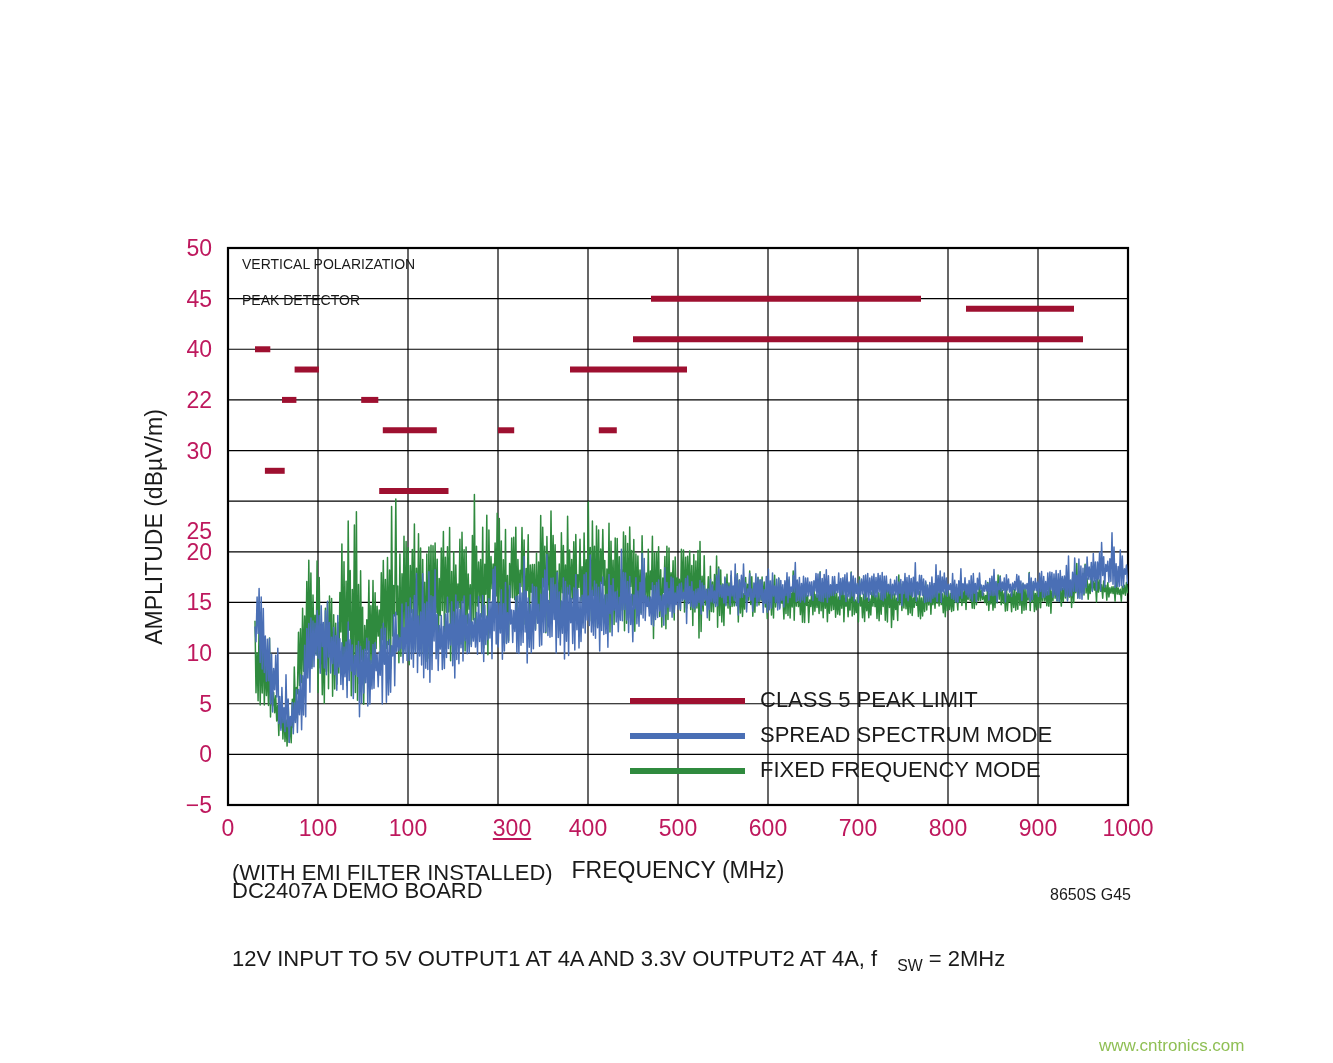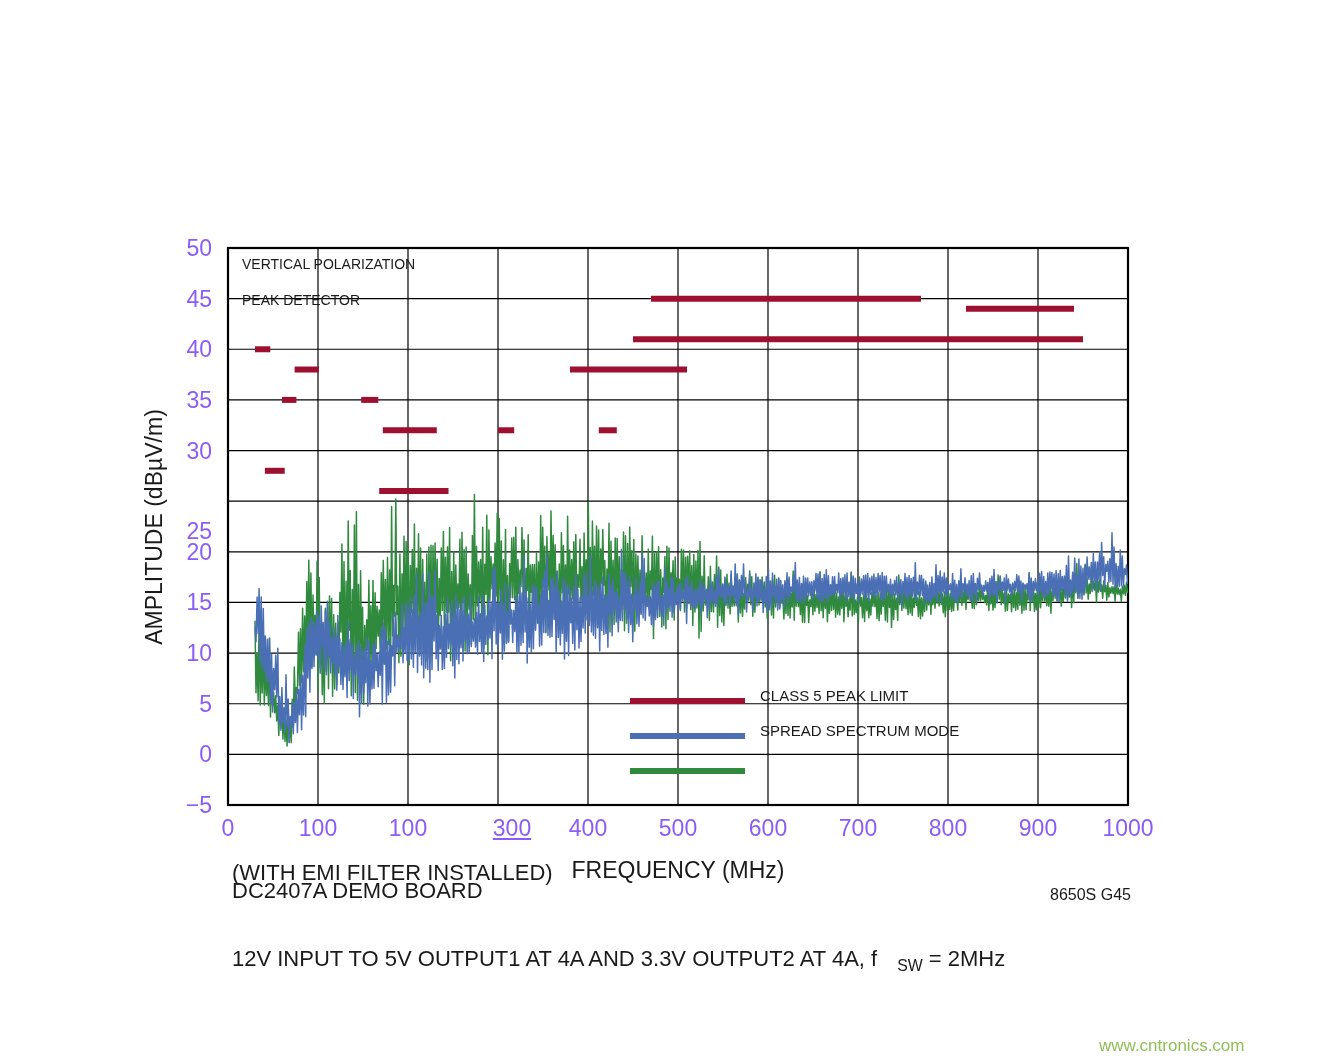--- a/index.html
+++ b/index.html
@@ -2,30 +2,30 @@
 <html><head>
 <meta charset="utf-8">
 <style>
   html,body{margin:0;padding:0;}
   body{
     width:1333px;height:1063px;background:#ffffff;
     font-family:"Liberation Sans", sans-serif;
     color:#1a1a1a;position:relative;overflow:hidden;
   }
   #chart-root{position:absolute;left:0;top:0;width:1333px;height:1063px;}
-  .tick-label{position:absolute;font-size:23px;color:#8b5cf6;white-space:nowrap;}
+  .tick-label{position:absolute;font-size:23px;color:#be185d;white-space:nowrap;}
   .axis-title{position:absolute;font-size:23px;color:#1a1a1a;white-space:nowrap;}
   .y-axis-title{
     position:absolute;font-size:23px;color:#1a1a1a;white-space:nowrap;
     transform:rotate(-90deg);transform-origin:left top;
   }
   .caption{position:absolute;font-size:22px;color:#1a1a1a;white-space:nowrap;}
   .code-label{position:absolute;font-size:16px;color:#1a1a1a;white-space:nowrap;}
   .watermark{position:absolute;font-size:17px;color:#8fbf54;white-space:nowrap;}
-  .legend-label{position:absolute;font-size:15px;color:#1a1a1a;white-space:nowrap;}
+  .legend-label{position:absolute;font-size:22px;color:#1a1a1a;white-space:nowrap;}
   .in-plot-note{position:absolute;font-size:14px;color:#1a1a1a;white-space:nowrap;}
   sub{font-size:0.72em;margin-left:20px;}
 </style>
 </head>
 <body>
 
 <div id="chart-root">
     <svg width="1333" height="1063" style="position: absolute; left: 0px; top: 0px;">
       <g>
         <line x1="228" y1="248" x2="228" y2="805" stroke="#000" stroke-width="1.2"></line>
@@ -89,28 +89,29 @@
     <div class="tick-label" style="left: 1038px; top: 815px; transform: translateX(-50%);">900</div>
     <div class="tick-label" style="left: 1128px; top: 815px; transform: translateX(-50%);">1000</div>
     <div class="tick-label" style="left: 212px; top: 805px; transform: translate(-100%, -50%);">−5</div>
     <div class="tick-label" style="left: 212px; top: 754.364px; transform: translate(-100%, -50%);">0</div>
     <div class="tick-label" style="left: 212px; top: 703.727px; transform: translate(-100%, -50%);">5</div>
     <div class="tick-label" style="left: 212px; top: 653.091px; transform: translate(-100%, -50%);">10</div>
     <div class="tick-label" style="left: 212px; top: 602.455px; transform: translate(-100%, -50%);">15</div>
     <div class="tick-label" style="left: 212px; top: 551.818px; transform: translate(-100%, -50%);">20</div>
     <div class="tick-label" style="left: 212px; top: 531px; transform: translate(-100%, -50%);">25</div>
     <div class="tick-label" style="left: 212px; top: 450.545px; transform: translate(-100%, -50%);">30</div>
-    <div class="tick-label" style="left: 212px; top: 399.909px; transform: translate(-100%, -50%);">35</div>
+    <div class="tick-label" style="left: 212px; top: 399.909px; transform: translate(-100%, -50%);">22</div>
     <div class="tick-label" style="left: 212px; top: 349.273px; transform: translate(-100%, -50%);">40</div>
     <div class="tick-label" style="left: 212px; top: 298.636px; transform: translate(-100%, -50%);">45</div>
     <div class="tick-label" style="left: 212px; top: 248px; transform: translate(-100%, -50%);">50</div>
     <div class="axis-title" style="left: 678px; top: 857px; transform: translateX(-50%);">FREQUENCY (MHz)</div>
     <div class="y-axis-title" style="left: 168px; top: 526.5px; transform: rotate(-90deg) translate(-50%, -100%); transform-origin: left top;">AMPLITUDE (dBµV/m)</div>
     <div class="in-plot-note" style="left: 242px; top: 256px;">VERTICAL POLARIZATION</div>
     <div class="in-plot-note" style="left: 242px; top: 292px;">PEAK DETECTOR</div>
     <div class="legend-label" style="left: 760px; top: 687px;">CLASS 5 PEAK LIMIT</div>
     <div class="legend-label" style="left: 760px; top: 722px;">SPREAD SPECTRUM MODE</div>
+    <div class="legend-label" style="left: 760px; top: 757px;">FIXED FREQUENCY MODE</div>
     <div class="caption" style="left: 232px; top: 878px;">DC2407A DEMO BOARD</div>
     <div class="caption" style="left: 232px; top: 860px;">(WITH EMI FILTER INSTALLED)</div>
     <div class="caption" style="left: 232px; top: 946px;">12V INPUT TO 5V OUTPUT1 AT 4A AND 3.3V OUTPUT2 AT 4A, f<sub>SW</sub> = 2MHz</div>
     <div class="code-label" style="left: 1050px; top: 886px;">8650S G45</div>
     <div class="watermark" style="left: 1099px; top: 1036px;">www.cntronics.com</div>
   </div>
 
 </body></html>

